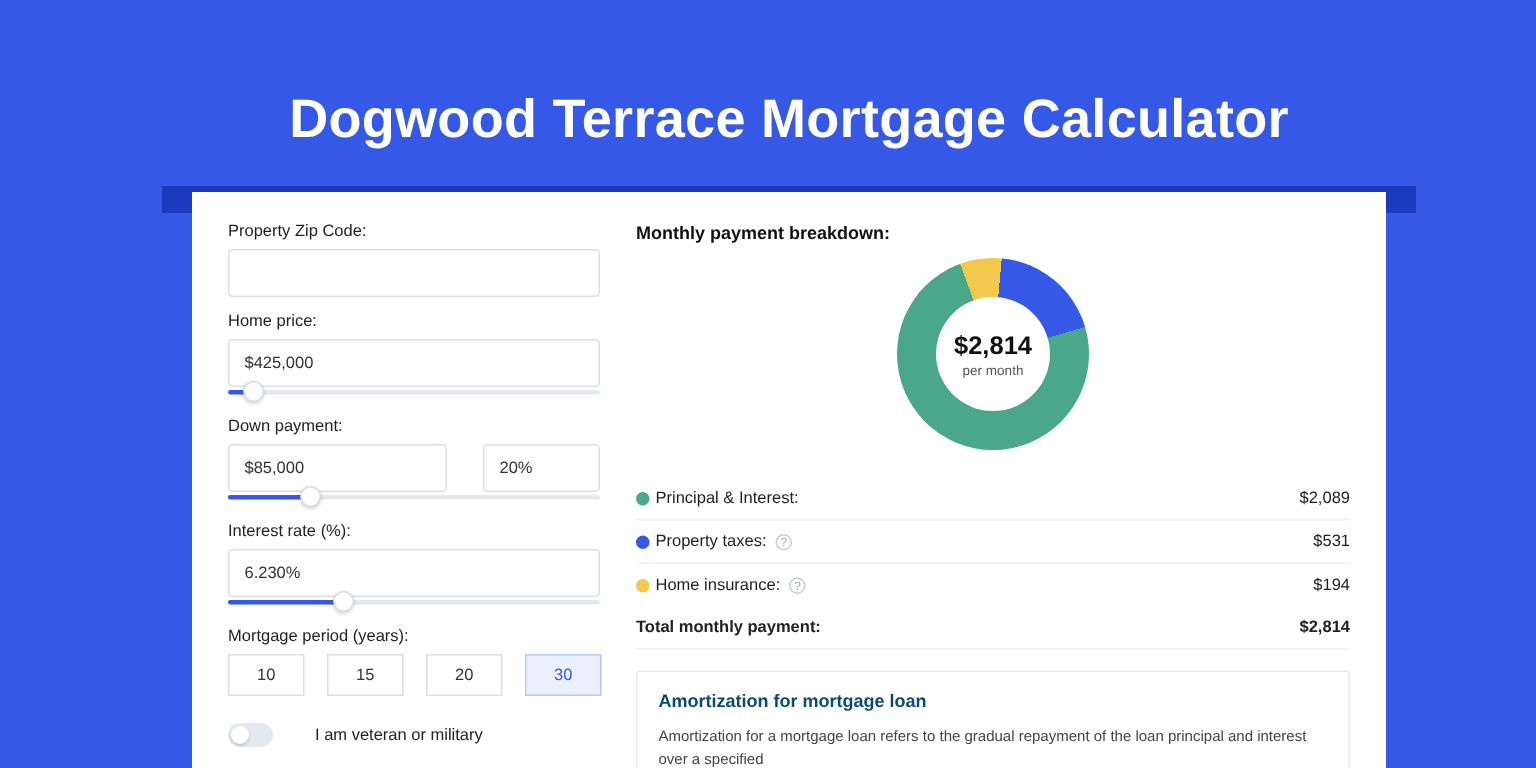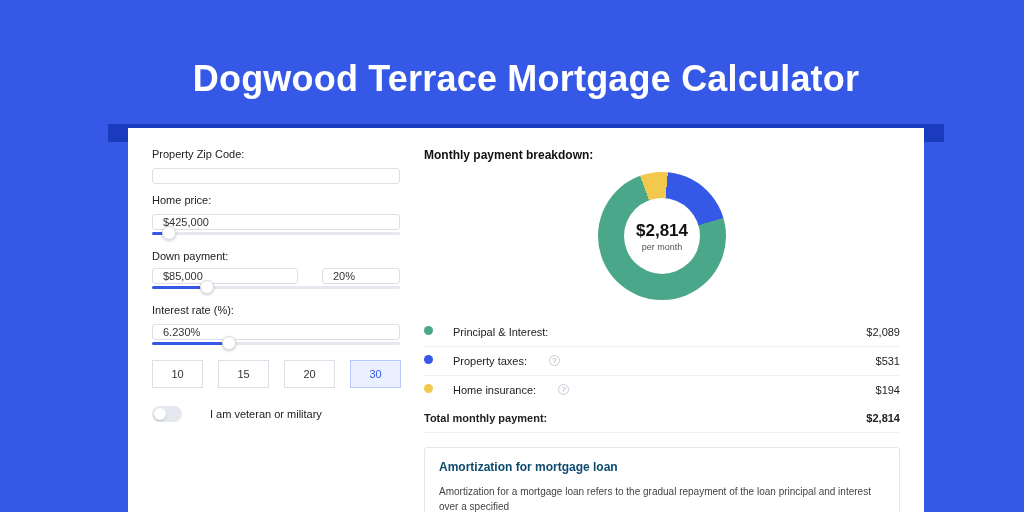--- a/index.html
+++ b/index.html
@@ -5,21 +5,21 @@
   * { box-sizing: border-box; margin: 0; padding: 0; font-family: -apple-system, BlinkMacSystemFont, "Segoe UI", Arial, sans-serif; }
   html, body { width: 1024px; height: 512px; overflow: hidden; }
   .page { width: 1024px; height: 512px; background: #3558e6; position: relative; }
   .page-title { color: #fff; font-size: 36px; font-weight: 700; text-align: center; padding-top: 58px; letter-spacing: 0.2px; margin-left: 28px; }
   .shadow-strip { position: absolute; left: 108px; right: 80px; top: 124px; height: 18px; background: #1b3bbf; }
   .card { position: absolute; left: 128px; right: 100px; top: 128px; bottom: 0; background: #ffffff; padding: 20px 24px 0 24px; display: flex; gap: 24px; overflow: hidden; }
   .col-left { width: 248px; flex: 0 0 248px; }
   .col-right { flex: 1; position: relative; }
   .field { margin-bottom: 10px; }
   .field-label { font-size: 11px; color: #222; margin-bottom: 6px; display: block; }
-  .input { width: 100%; height: 16px; border: 1px solid #dcdfe6; border-radius: 3px; background: #fff; padding: 0 10px; font-size: 11px; color: #333; }
+  .input { width: 100%; height: 32px; border: 1px solid #dcdfe6; border-radius: 3px; background: #fff; padding: 0 10px; font-size: 11px; color: #333; }
   .input-row { display: flex; gap: 24px; }
   .input-row .input:first-child { flex: 1; }
   .input-row .input.pct { width: 78px; flex: 0 0 78px; }
   .slider { position: relative; height: 12px; margin-top: -2px; }
   .slider-track { height: 3px; background: #e6e8ef; position: absolute; left: 0; right: 0; top: 4px; border-radius: 2px; }
   .slider-fill { height: 3px; background: #3558e6; position: absolute; left: 0; top: 4px; border-radius: 2px; }
   .slider-thumb { width: 14px; height: 14px; border-radius: 50%; background: #fff; border: 1px solid #dadde4; box-shadow: 0 1px 3px rgba(0,0,0,0.2); position: absolute; top: -2px; transform: translateX(-50%); }
   .period-btns { display: flex; gap: 16px; }
   .period-btn { flex: 1; height: 28px; border: 1px solid #dcdfe6; background: #fff; font-size: 11px; color: #333; cursor: pointer; display: flex; align-items: center; justify-content: center; margin-right: -1px; }
   .period-btn.active { background: #eaf0ff; color: #3558e6; border-color: #b7c7ff; position: relative; z-index: 1; }
@@ -30,21 +30,21 @@
 
   .section-title { font-size: 12px; font-weight: 700; color: #111; margin-bottom: 10px; }
   .donut-wrap { display: flex; justify-content: center; margin-bottom: 18px; }
   .donut { position: relative; width: 128px; height: 128px; }
   .donut-center { position: absolute; inset: 26px; background: #fff; border-radius: 50%; display: flex; flex-direction: column; align-items: center; justify-content: center; }
   .donut-amount { font-size: 17px; font-weight: 700; color: #111; }
   .donut-sub { font-size: 9px; color: #555; margin-top: 1px; }
 
   .legend-row { display: flex; align-items: center; justify-content: space-between; padding: 8px 0; border-bottom: 1px solid #f0f1f4; font-size: 11px; color: #222; }
   .legend-row:last-of-type { border-bottom: none; }
-  .legend-left { display: flex; gap: 20px; }
+  .legend-left { display: flex; align-items: center; gap: 4px; }
   .dot { width: 9px; height: 9px; border-radius: 50%; }
   .info { width: 11px; height: 11px; border-radius: 50%; border: 1px solid #c9cdd6; color: #a0a6b3; font-size: 8px; display: inline-flex; align-items: center; justify-content: center; margin-left: 2px; }
   .legend-val { font-size: 11px; color: #222; }
   .legend-row.total .legend-left, .legend-row.total .legend-val { font-weight: 700; }
 
   .amort-box { border: 1px solid #e6e8ef; border-radius: 3px; padding: 12px 14px 0 14px; margin-top: 14px; }
   .amort-title { font-size: 12px; font-weight: 700; color: #0c4a6e; margin-bottom: 10px; }
   .amort-text { font-size: 10px; color: #444; line-height: 1.5; }
 </style>
 </head>
@@ -90,20 +90,21 @@
         <label class="field-label">Interest rate (%):</label>
         <input class="input" value="6.230%" style="">
         <div class="slider">
           <div class="slider-track"></div>
           <div class="slider-fill" id="ir-fill" style="width: 31%;"></div>
           <div class="slider-thumb" id="ir-thumb" style="left: 31%;"></div>
         </div>
       </div>
 
       <div class="field">
+        <label class="field-label">Mortgage period (years):</label>
         <div class="period-btns" id="period-btns">
             <div class="period-btn">10</div>
             <div class="period-btn">15</div>
             <div class="period-btn">20</div>
             <div class="period-btn active">30</div>
           </div>
       </div>
 
       <div class="vet-row">
         <div class="toggle">

